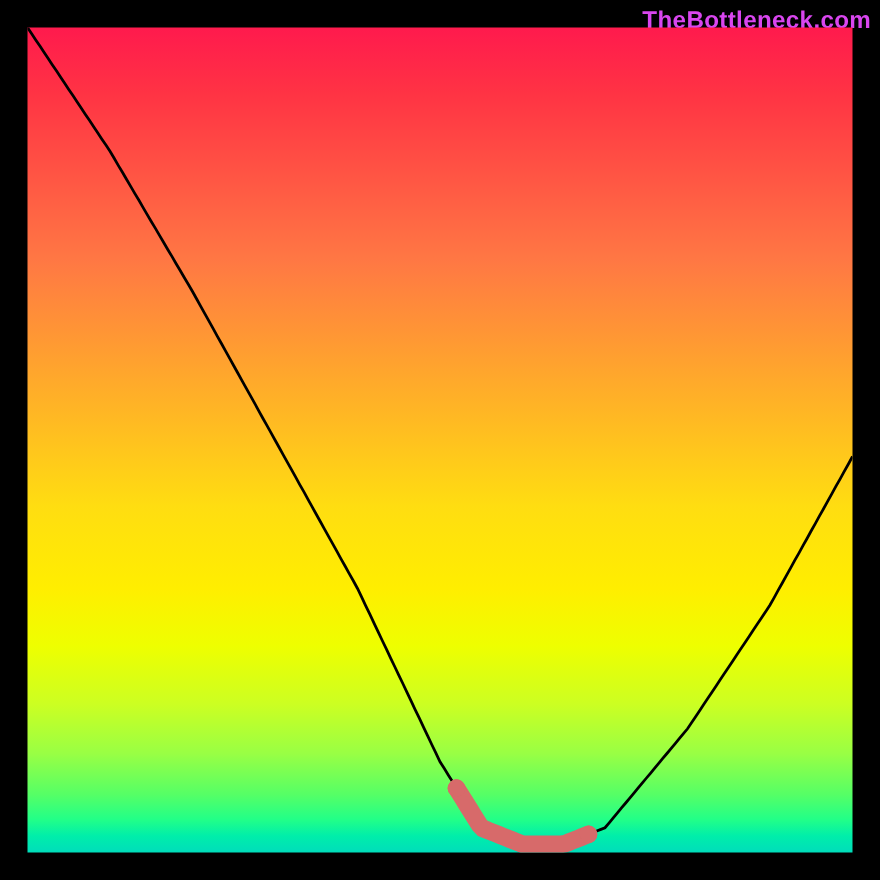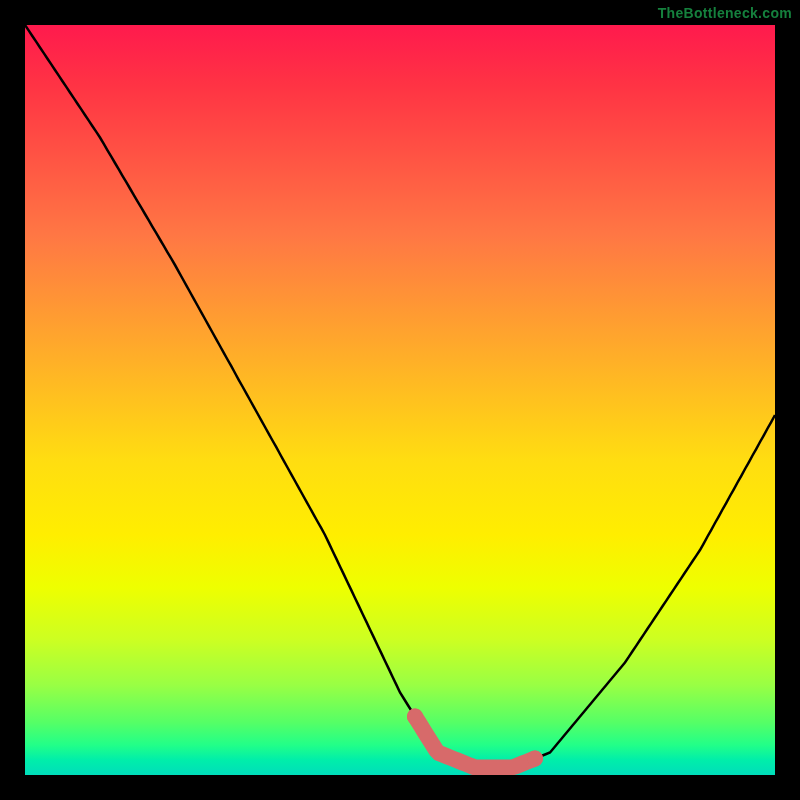--- a/index.html
+++ b/index.html
@@ -38,23 +38,23 @@
       #22ff88 96%,
       #00eeaa 98%,
       #00ddbb 100%
     );
   }
   .watermark {
     position: absolute;
     top: 5px;
     right: 8px;
     font-family: Arial, sans-serif;
-    font-size: 14px;
+    font-size: 22px;
     font-weight: bold;
-    color: #15803d;
+    color: #d946ef;
     letter-spacing: 0.3px;
   }
   svg.overlay {
     position: absolute;
     left: 0;
     top: 0;
     width: 750px;
     height: 750px;
     pointer-events: none;
   }

